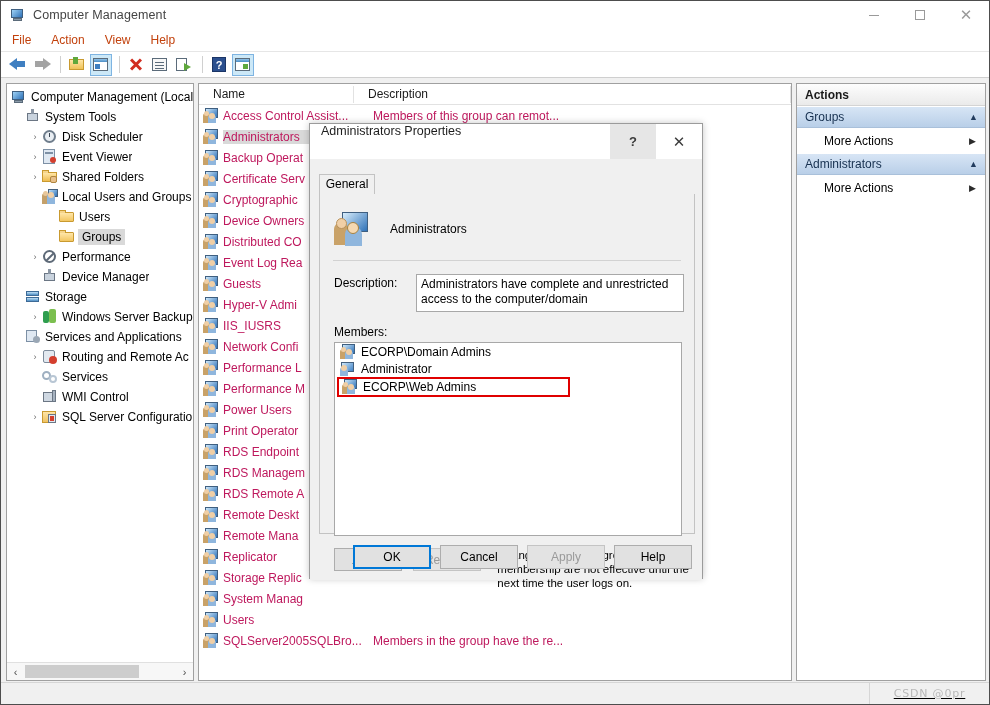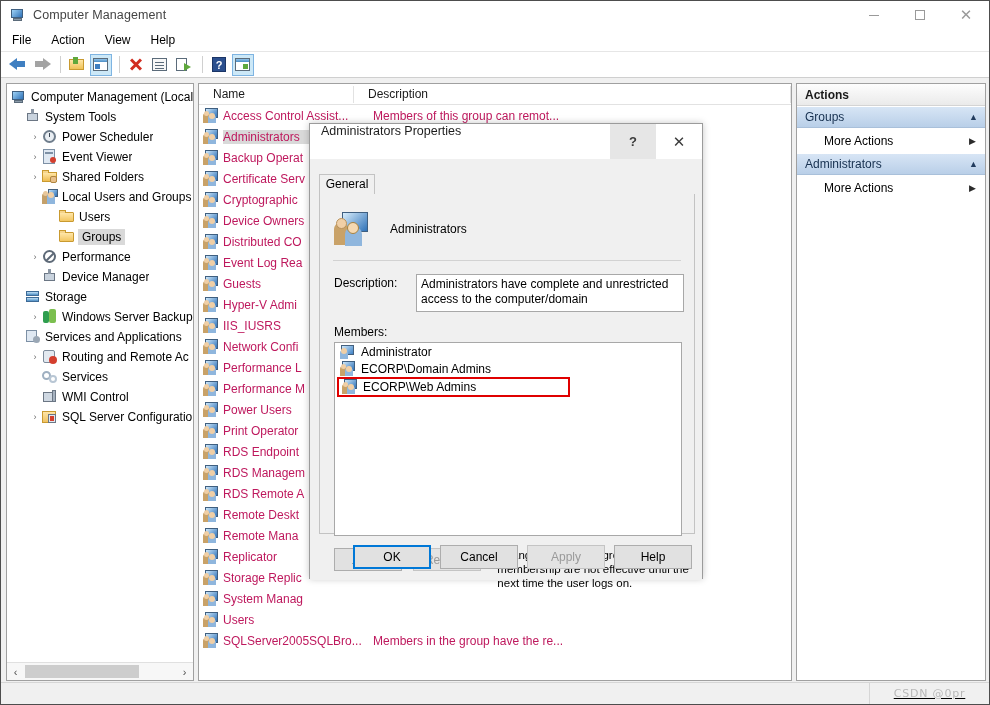--- a/index.html
+++ b/index.html
@@ -41,21 +41,21 @@
   .winbtn .gl-max { width: 10px; height: 10px; border: 1px solid #9a9a9a; display: block; }
   .winbtn .gl-close { font-size: 15px; line-height: 1; color: #9a9a9a; font-family: "DejaVu Sans", sans-serif; }
 
   
   .menubar {
     position: absolute; left: 0; top: 28px; width: 988px; height: 23px;
     background: #ffffff; display: flex; align-items: center;
     border-bottom: 1px solid #e6e6e6;
   }
   .menu-item {
-    padding: 2px 9px; font-size: 12px; color: #000000; margin-left: 2px;
+    padding: 2px 9px; font-size: 12px; color: #c2410c; margin-left: 2px;
   }
 
   
   .toolbar {
     position: absolute; left: 0; top: 51px; width: 988px; height: 26px;
     background: #ffffff; display: flex; align-items: center; padding-left: 6px;
     border-bottom: 1px solid #cfcfcf;
   }
   .tb-btn {
     width: 22px; height: 22px; margin-right: 2px;
@@ -447,21 +447,21 @@
             </div>
             <span class="tlabel">System Tools</span>
           </div>
           <div class="trow">
             <span style="width:17px;flex:none;display:inline-block"></span>
             <span class="twist">›</span>
             <div class="tico icon-clock">
               <span class="ic c"></span>
               <span class="ic h"></span>
             </div>
-            <span class="tlabel">Power Scheduler</span>
+            <span class="tlabel">Disk Scheduler</span>
           </div>
           <div class="trow">
             <span style="width:17px;flex:none;display:inline-block"></span>
             <span class="twist">›</span>
             <div class="tico icon-event">
               <span class="ic bk"></span>
               <span class="ic bar"></span>
               <span class="ic dot"></span>
             </div>
             <span class="tlabel">Event Viewer</span>
@@ -947,37 +947,37 @@
         <div class="hr-line"></div>
 
         <div class="desc-row">
           <div class="desc-label">Description:</div>
           <div class="desc-box">Administrators have complete and unrestricted access to the computer/domain</div>
         </div>
 
         <div class="members-label">Members:</div>
         <div class="members-box">
           <div id="member-rows">
-              <div class="mrow">
-                <div class="mico icon-user">
-                  <span class="ic scr"></span>
-                  <span class="ic p"></span>
-                  <span class="ic ph"></span>
-                </div>
-                <span>Administrator</span>
-              </div>
               <div class="mrow">
                 <div class="mico icon-admgrp">
                   <span class="ic scr"></span>
                   <span class="ic p1"></span>
                   <span class="ic p1h"></span>
                   <span class="ic p2"></span>
                   <span class="ic p2h"></span>
                 </div>
                 <span>ECORP\Domain Admins</span>
+              </div>
+              <div class="mrow">
+                <div class="mico icon-user">
+                  <span class="ic scr"></span>
+                  <span class="ic p"></span>
+                  <span class="ic ph"></span>
+                </div>
+                <span>Administrator</span>
               </div>
               <div class="mrow highlighted" style="border-color: rgb(224, 0, 0);">
                 <div class="mico icon-admgrp">
                   <span class="ic scr"></span>
                   <span class="ic p1"></span>
                   <span class="ic p1h"></span>
                   <span class="ic p2"></span>
                   <span class="ic p2h"></span>
                 </div>
                 <span>ECORP\Web Admins</span>

